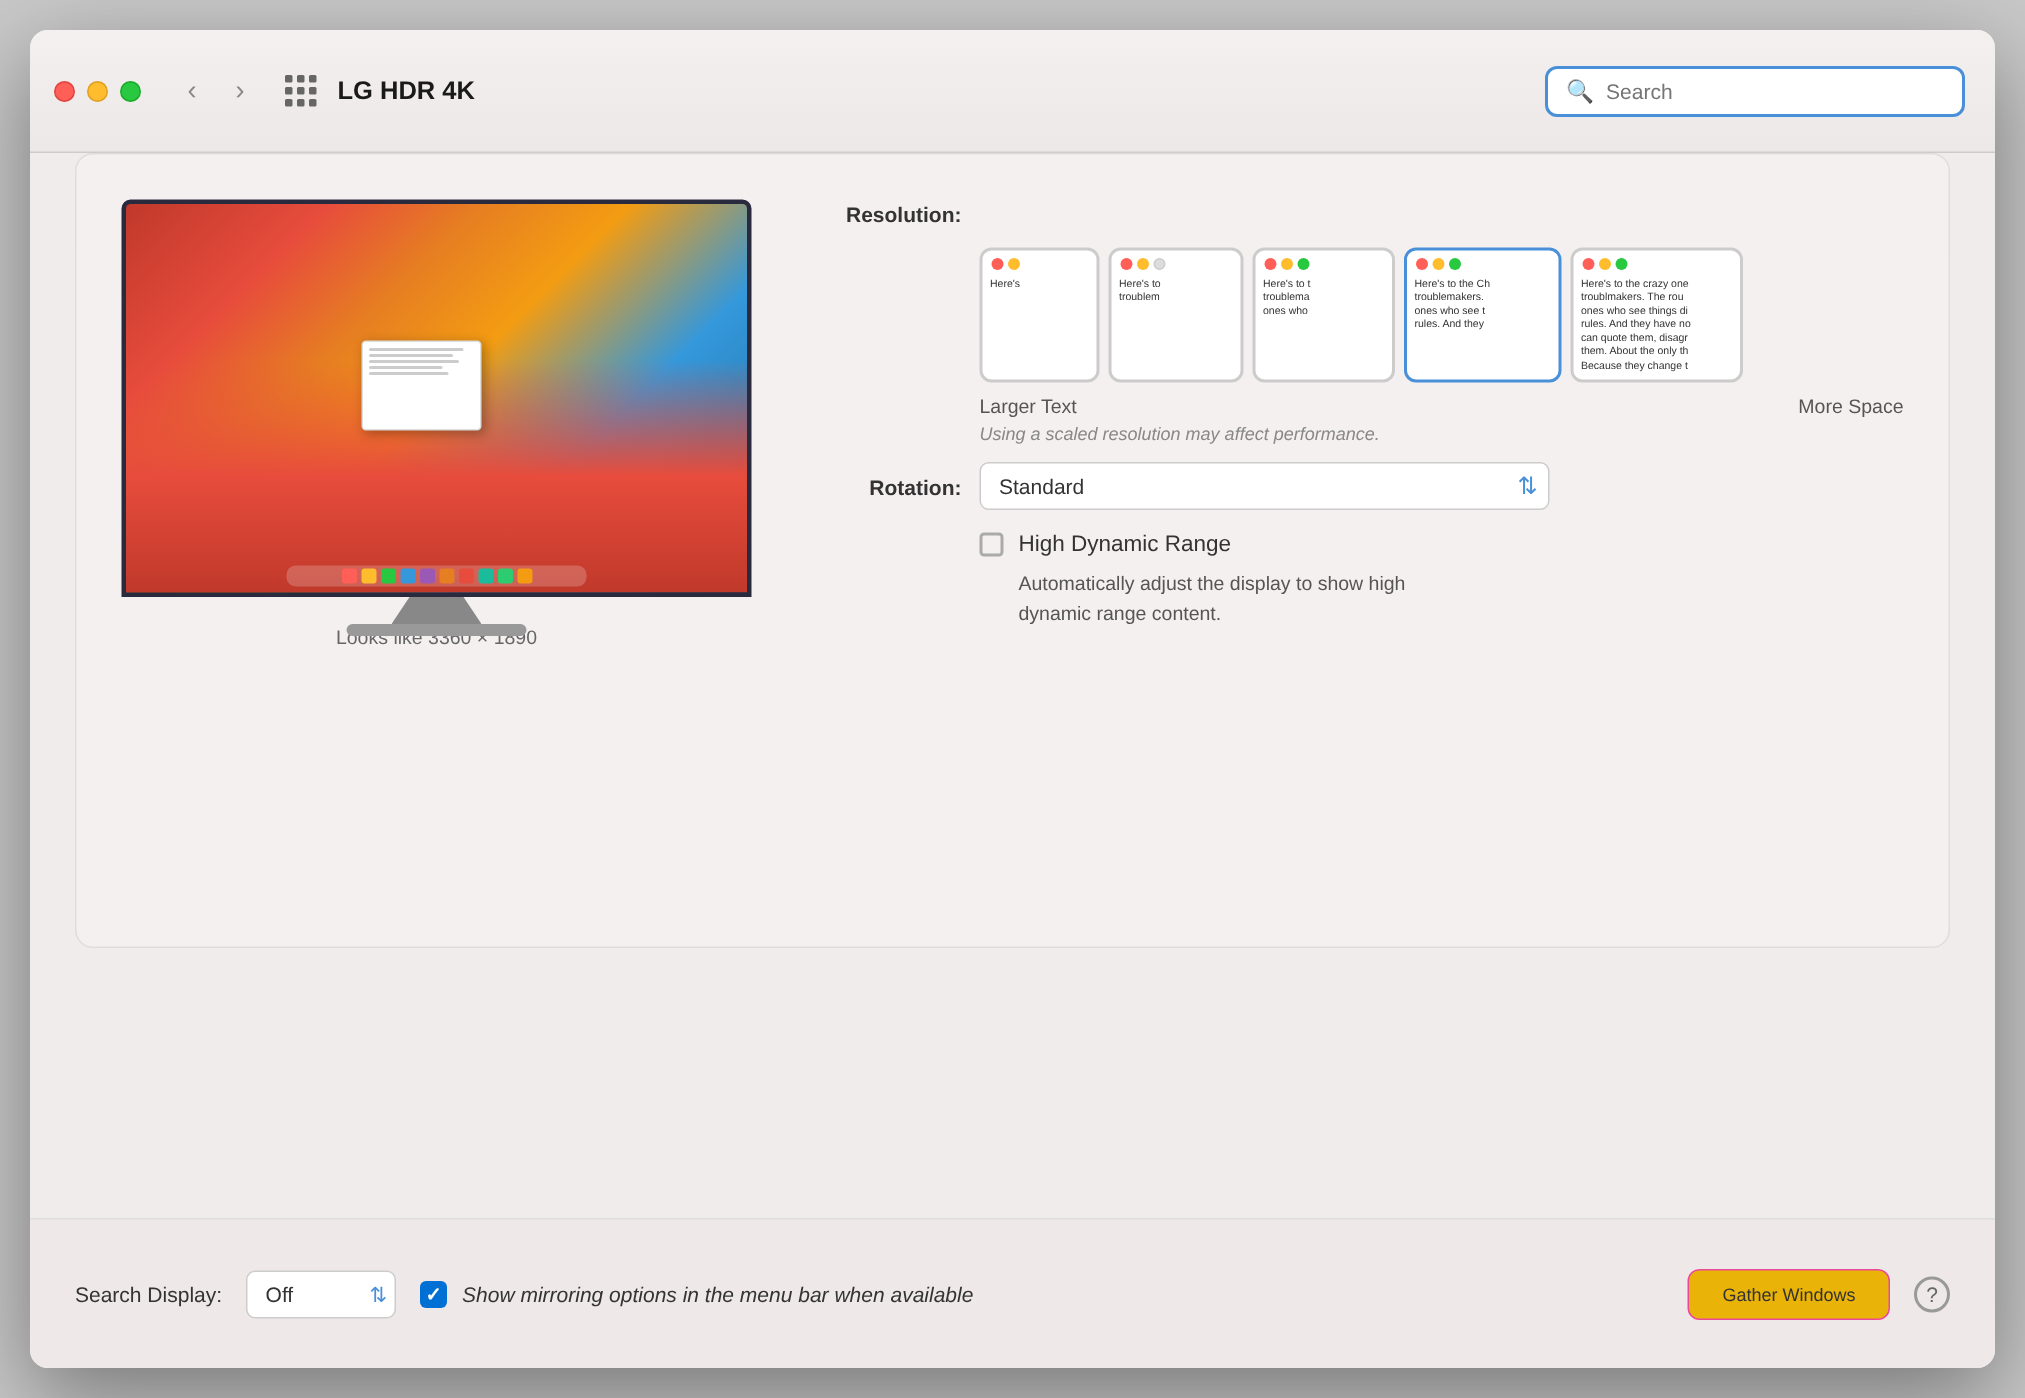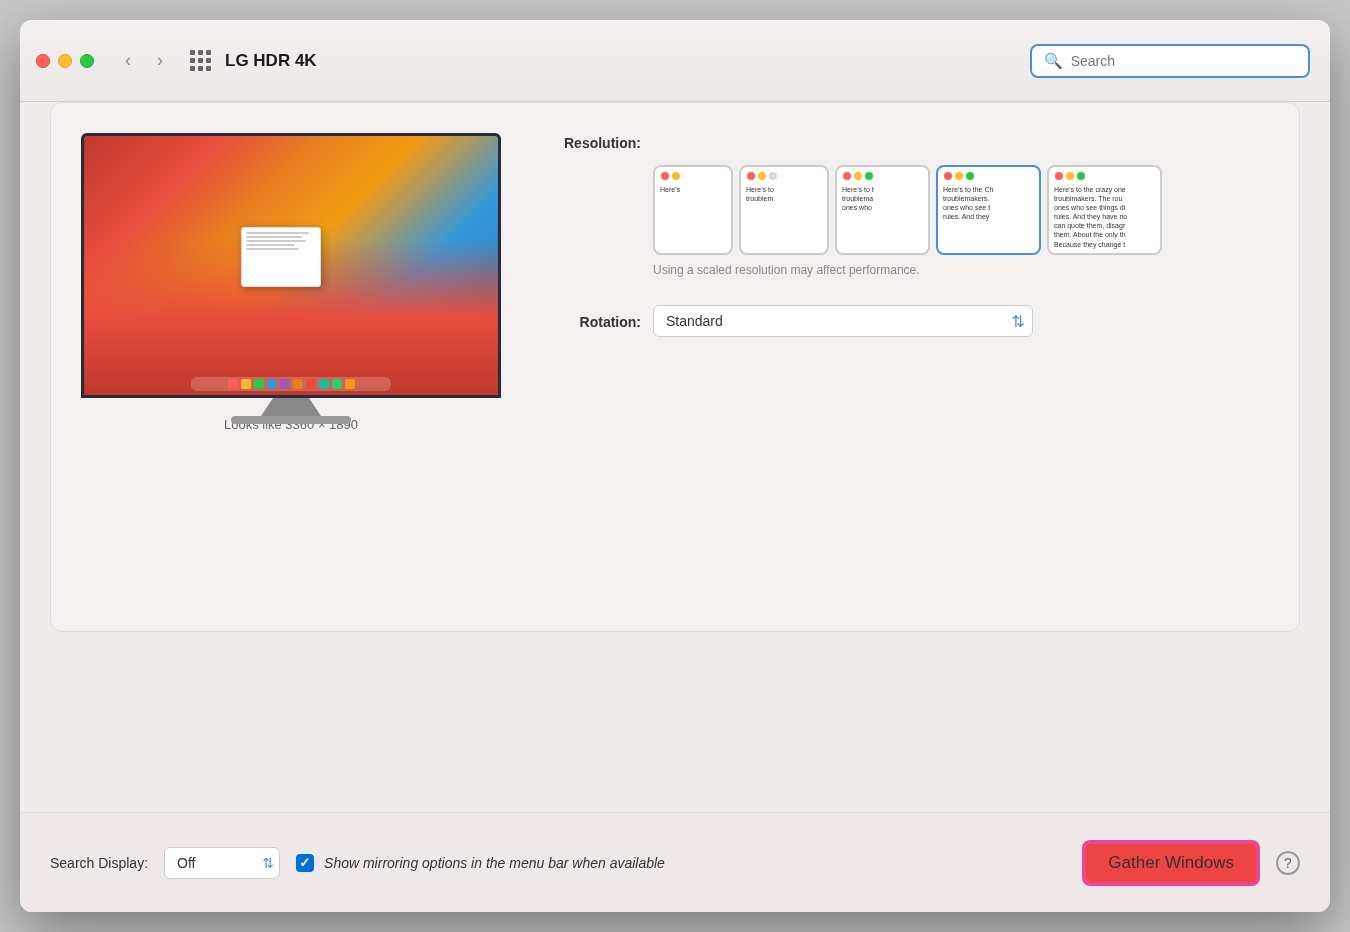--- a/index.html
+++ b/index.html
@@ -399,21 +399,22 @@
 
     .scale-label-text {
       font-size: 13px;
       color: #555;
     }
 
     .scale-note {
       font-size: 12px;
       color: #888;
       margin-left: 112px;
-      margin-bottom: 28px;
+      margin-bottom: 12px;
+      font-style: italic;
     }
 
     .dropdown {
       background: white;
       border: 1px solid #ccc;
       border-radius: 6px;
       padding: 7px 30px 7px 12px;
       font-size: 14px;
       color: #333;
       appearance: none;
@@ -498,21 +499,21 @@
 
     .airplay-dropdown {
       appearance: none;
       background: white;
       border: 1px solid #ccc;
       border-radius: 6px;
       padding: 7px 30px 7px 12px;
       font-size: 14px;
       color: #333;
       cursor: pointer;
-      width: 116px;
+      width: 100px;
     }
 
     .airplay-arrow {
       position: absolute;
       right: 6px;
       top: 50%;
       transform: translateY(-50%);
       color: #4a90d9;
       font-size: 14px;
       pointer-events: none;
@@ -544,25 +545,25 @@
       font-weight: bold;
     }
 
     .mirroring-label {
       font-size: 14px;
       color: #333;
       font-style: italic;
     }
 
     .gather-button {
-      background: #ef4444;
-      border: 4px solid #ec4899;
+      background: #eab308;
+      border: 1px solid #ec4899;
       border-radius: 8px;
       padding: 9px 22px;
-      font-size: 17px;
+      font-size: 12px;
       color: #333;
       cursor: pointer;
       margin-left: auto;
       font-family: inherit;
     }
 
     .help-button {
       width: 24px;
       height: 24px;
       border-radius: 50%;
@@ -698,36 +699,50 @@
           <div class="scale-option" style="width:115px;">
             <div class="scale-preview-dots">
               <div class="preview-dot" style="background:#ff5f57"></div>
               <div class="preview-dot" style="background:#ffbd2e"></div>
               <div class="preview-dot" style="background:#28c840"></div>
             </div>
             <div class="scale-text">Here's to the crazy one<br>troublmakers. The rou<br>ones who see things di<br>rules. And they have no<br>can quote them, disagr<br>them. About the only th<br>Because they change t</div>
           </div>
         </div>
 
+        <div class="scale-labels">
+          <span class="scale-label-text">Larger Text</span>
+          <span class="scale-label-text">More Space</span>
+        </div>
 
         <div class="scale-note">Using a scaled resolution may affect performance.</div>
 
         <div class="setting-row" style="align-items:center;margin-top:10px;">
           <span class="setting-label">Rotation:</span>
           <div class="dropdown-wrapper">
             <select class="dropdown">
               <option>Standard</option>
               <option>90°</option>
               <option>180°</option>
               <option>270°</option>
             </select>
             <span class="dropdown-arrow">⇅</span>
           </div>
         </div>
 
+        <div class="hdr-section">
+          <div class="checkbox-row">
+            <div class="checkbox"></div>
+            <span class="checkbox-label">High Dynamic Range</span>
+          </div>
+          <div class="hdr-desc">
+            <span>Automatically adjust the display to show high</span><br>
+            <span>dynamic range content.</span>
+          </div>
+        </div>
       </div>
     </div>
   </div>
 
   <div class="bottom-bar">
     <span class="airplay-label">Search Display:</span>
     <div class="airplay-dropdown-wrapper">
       <select class="airplay-dropdown">
         <option>Off</option>
         <option>On</option>

